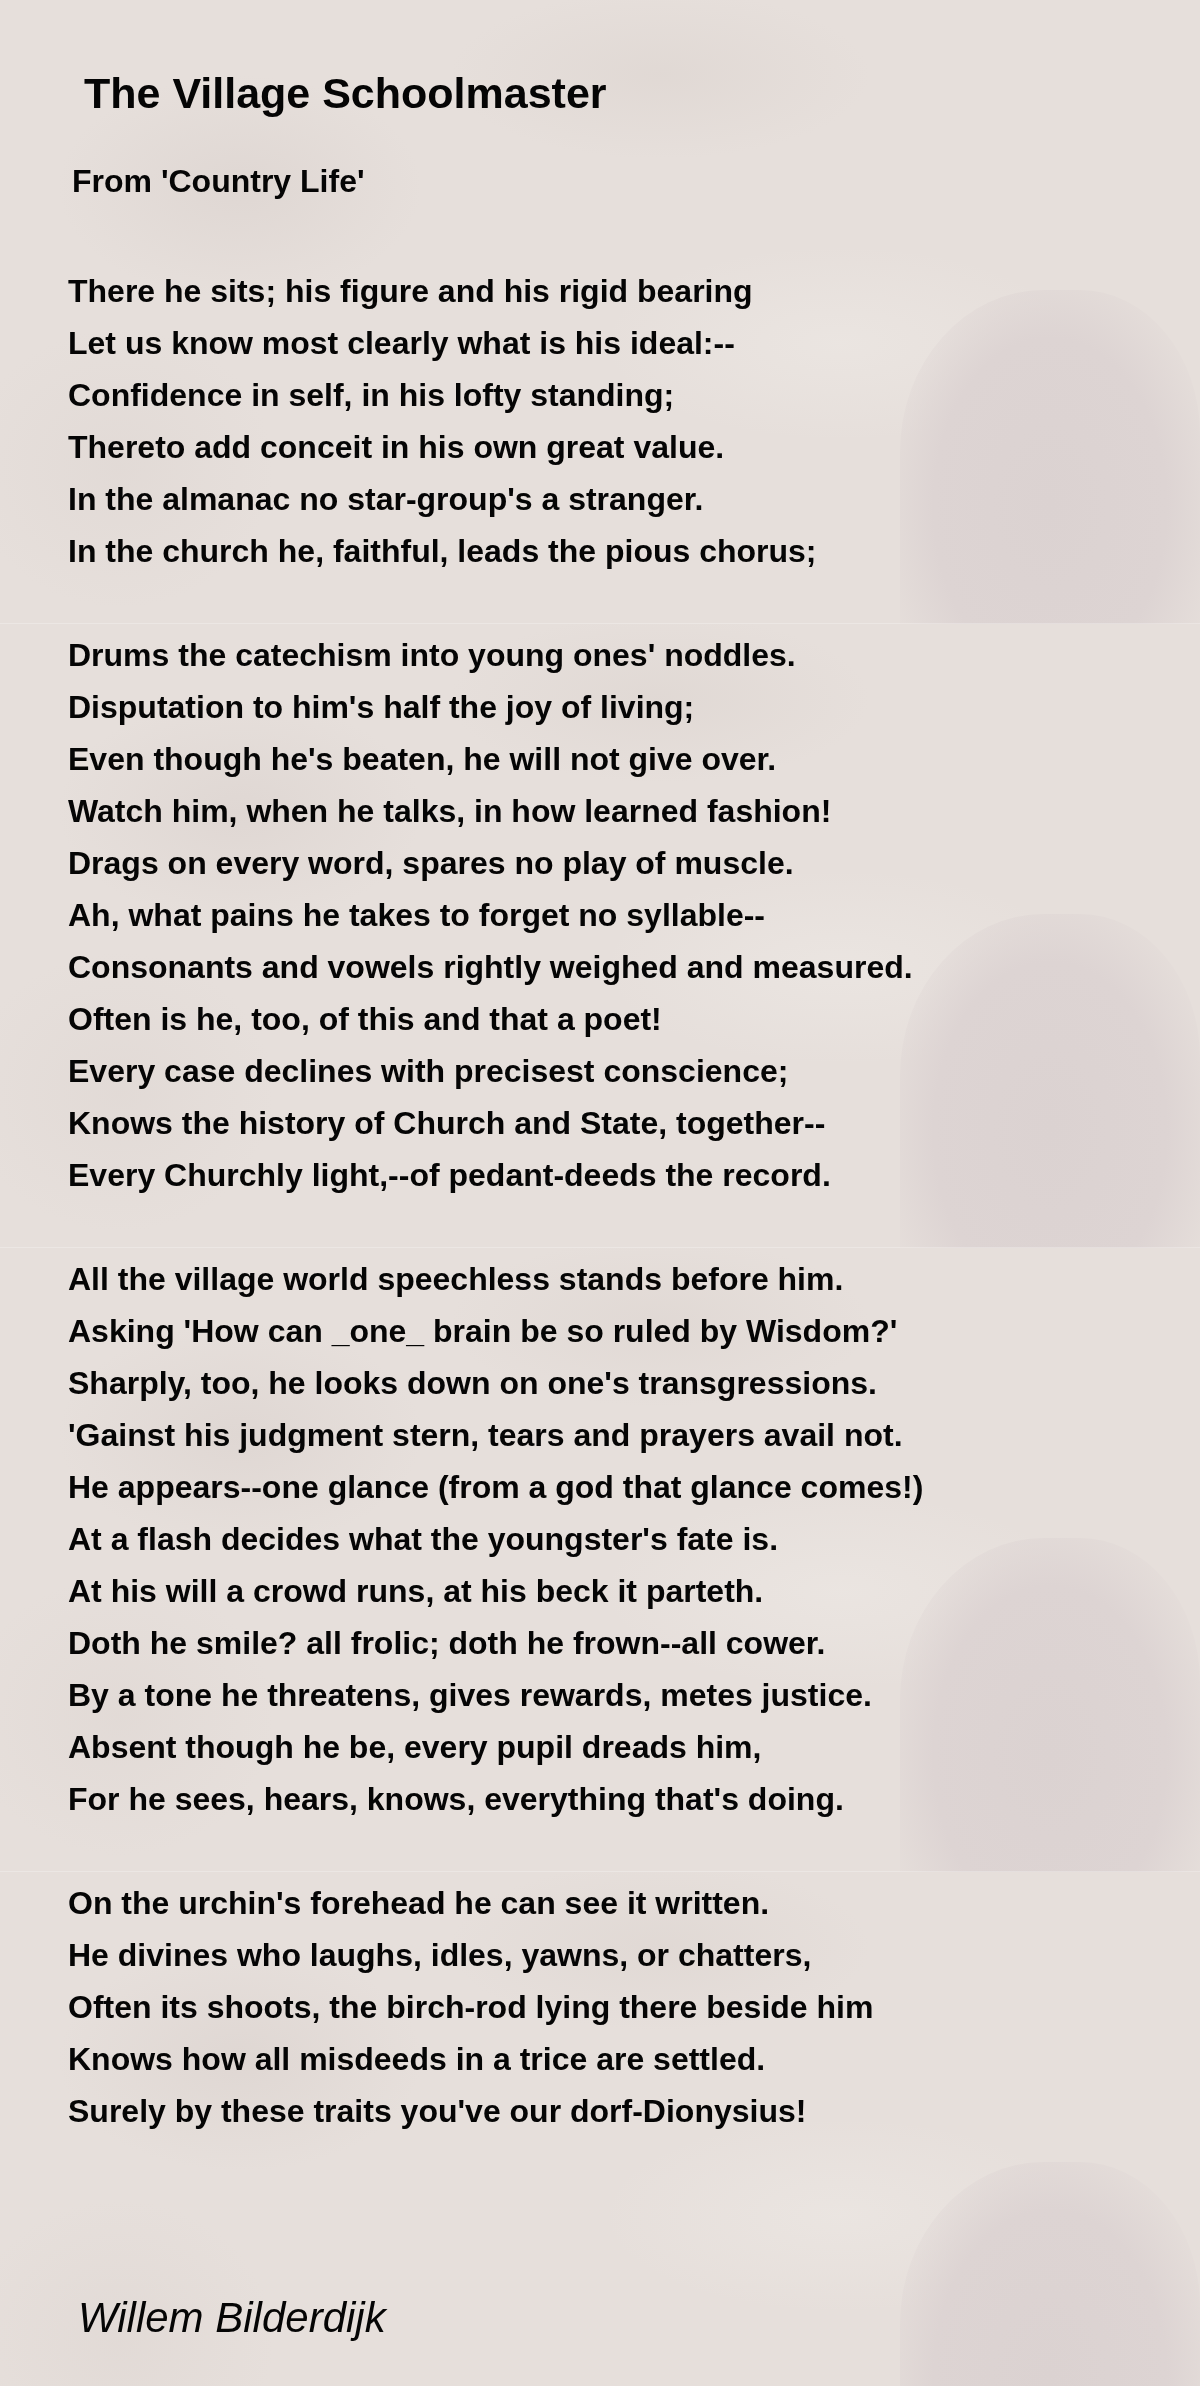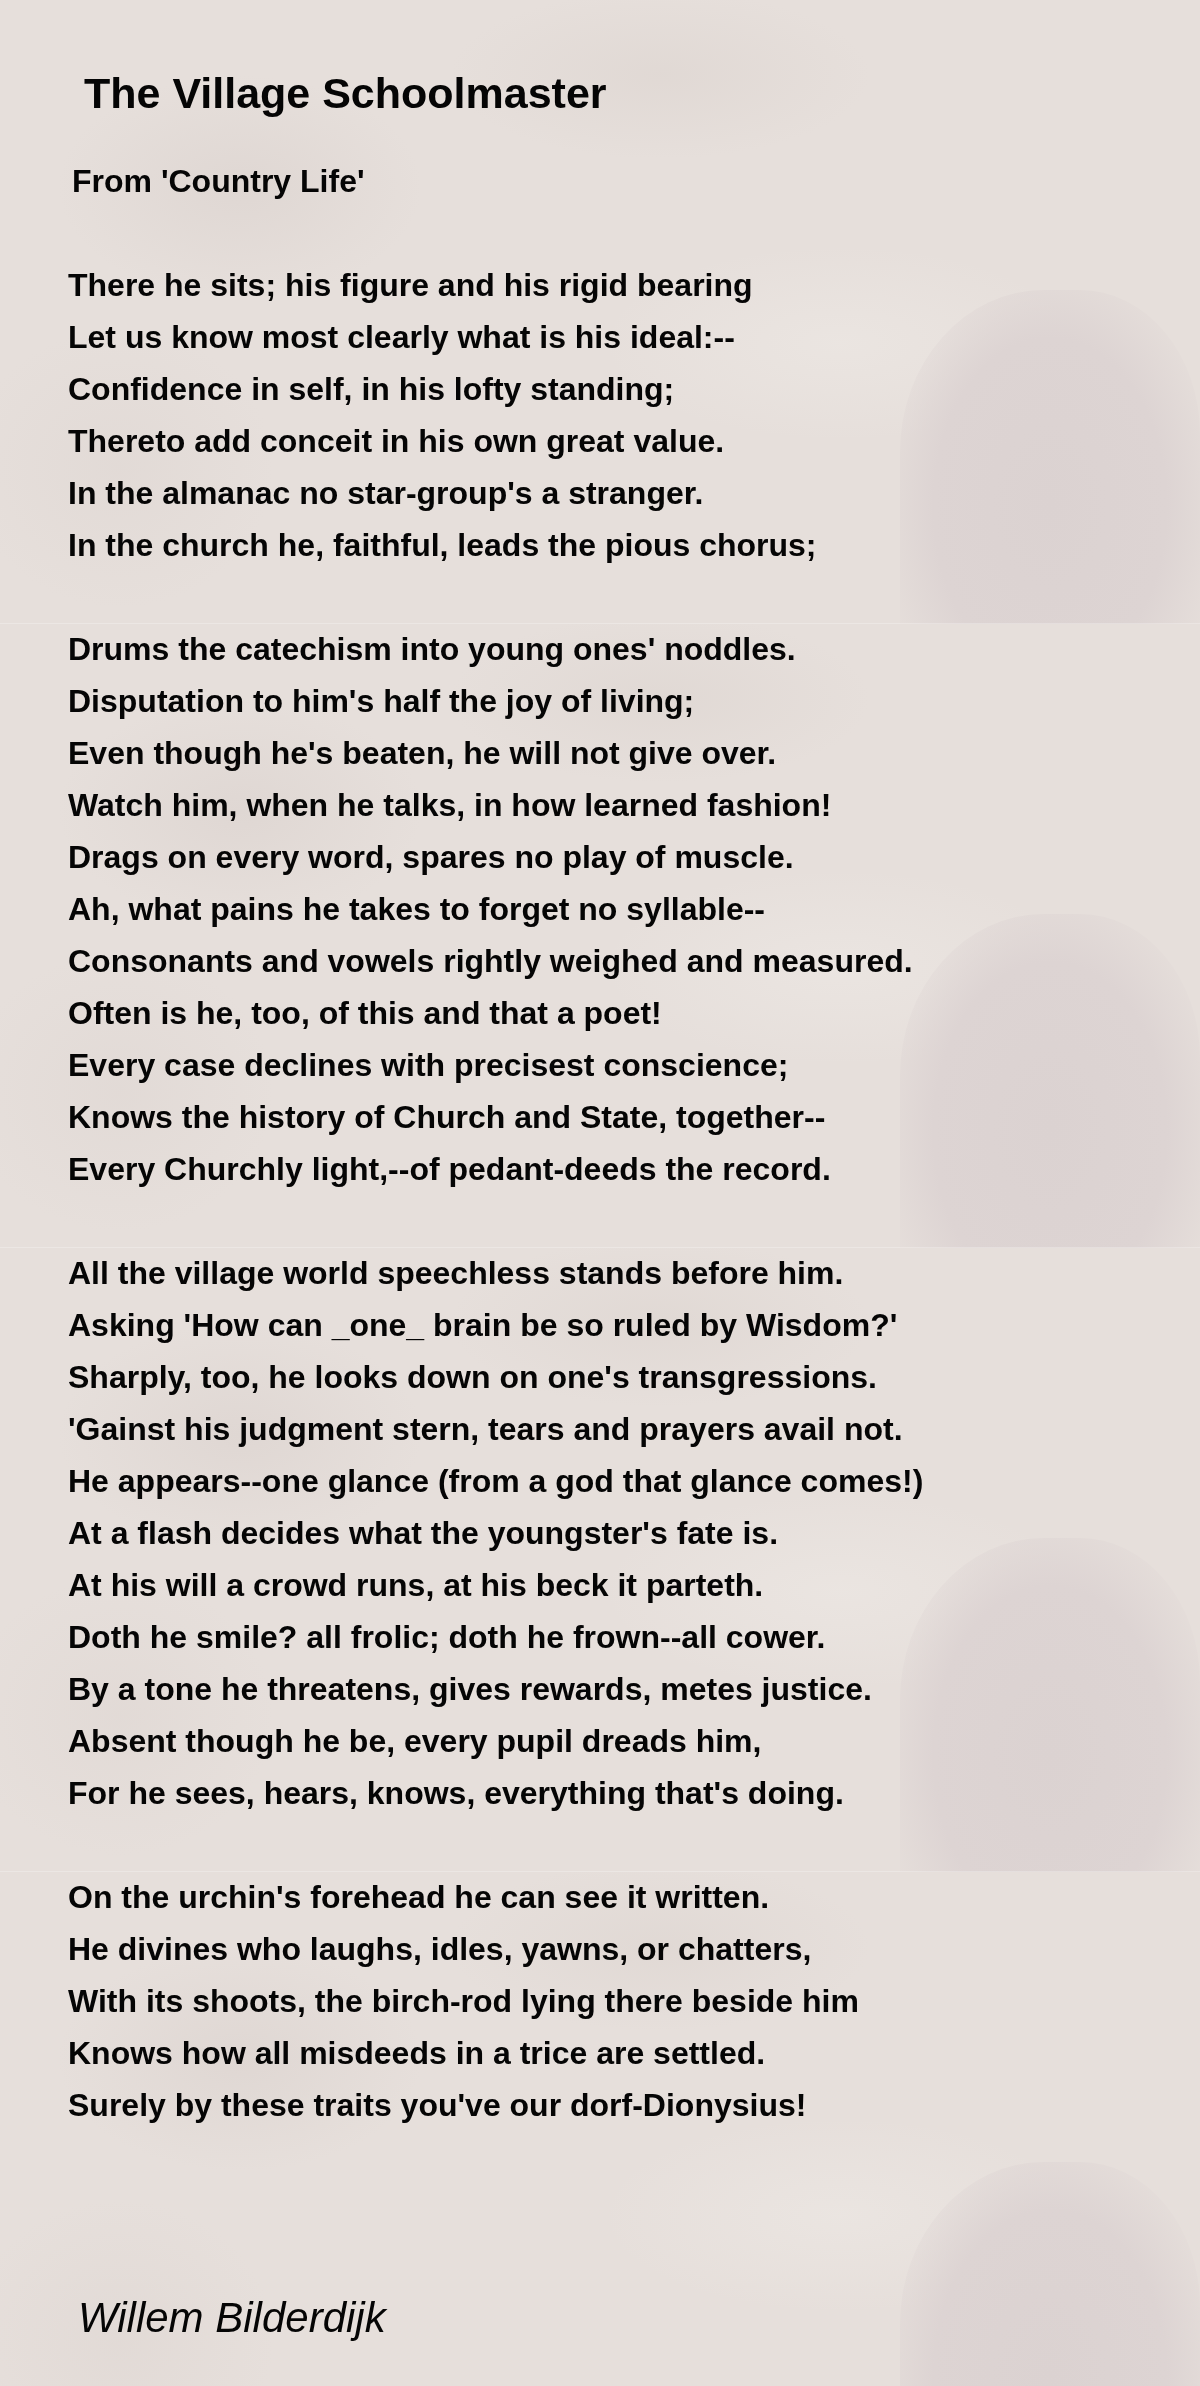--- a/index.html
+++ b/index.html
@@ -62,21 +62,21 @@
       top: 157px;
       margin: 4px;
       font-size: 32px;
       font-weight: bold;
       line-height: 40px;
       white-space: nowrap;
     }
     .poem {
       position: absolute;
       left: 0;
-      top: 259px;
+      top: 265px;
     }
     .stanza { margin: 0 0 52px 0; }
     .line {
       display: block;
       font-size: 32px;
       font-weight: bold;
       line-height: 52px;
       height: 52px;
       white-space: nowrap;
     }
@@ -148,20 +148,20 @@
       <span class="line">At a flash decides what the youngster's fate is.</span>
       <span class="line">At his will a crowd runs, at his beck it parteth.</span>
       <span class="line">Doth he smile? all frolic; doth he frown--all cower.</span>
       <span class="line">By a tone he threatens, gives rewards, metes justice.</span>
       <span class="line">Absent though he be, every pupil dreads him,</span>
       <span class="line">For he sees, hears, knows, everything that's doing.</span>
     </div>
     <div class="stanza">
       <span class="line">On the urchin's forehead he can see it written.</span>
       <span class="line">He divines who laughs, idles, yawns, or chatters,</span>
-      <span class="line">With its shoots, the birch-rod lying there beside him</span>
+      <span class="line">Often its shoots, the birch-rod lying there beside him</span>
       <span class="line">Knows how all misdeeds in a trice are settled.</span>
       <span class="line">Surely by these traits you've our dorf-Dionysius!</span>
     </div>
   </div>
 
   <p class="author">Willem Bilderdijk</p>
 </div>
 
 </body></html>

